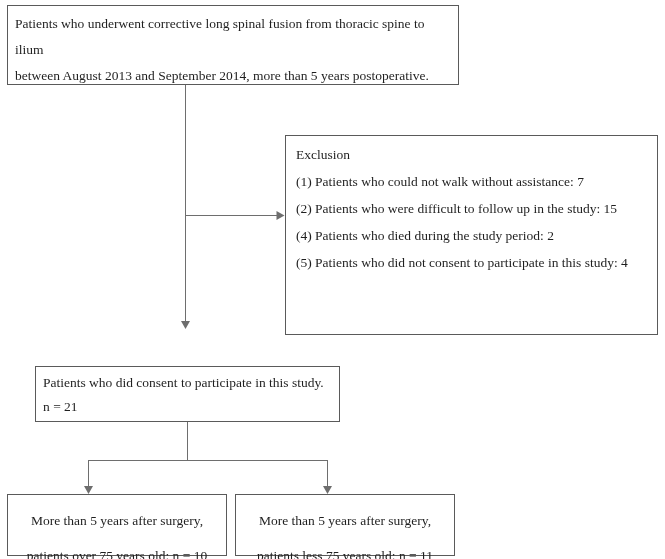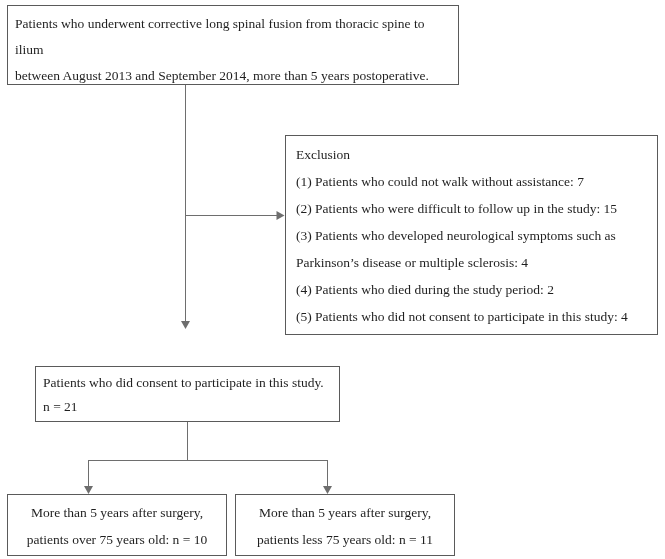--- a/index.html
+++ b/index.html
@@ -53,21 +53,21 @@
     margin-top: 36px;
   }
   .consent-box .ln { line-height: 24px; }
   .consent-box .n  { line-height: 24px; text-align: left; }
   .bottom-box {
     top: 494px;
     width: 220px; height: 62px;
     padding: 4px 6px;
     text-align: center;
   }
-  .bottom-box .ln { line-height: 27px; }
+  .bottom-box .ln { line-height: 27px; margin-top: 8px; }
   .bl { left: 7px; }
   .br { left: 235px; }
 </style>
 </head>
 <body>
 
 <div class="canvas">
 
   <svg class="connectors" width="665" height="559" viewBox="0 0 665 559">
     <g stroke="#6e6e6e" stroke-width="1" fill="none">
@@ -88,21 +88,20 @@
 
   <div class="box top-box">
     <span class="ln">Patients who underwent corrective long spinal fusion from thoracic spine to ilium</span>
     <span class="ln">between August 2013 and September 2014, more than 5 years postoperative.</span>
   </div>
 
   <div class="box excl-box">
     <span class="ln">Exclusion</span>
     <span class="ln">(1) Patients who could not walk without assistance: 7</span>
     <span class="ln">(2) Patients who were difficult to follow up in the study: 15</span>
-    <span class="ln">(3) Patients who developed neurological symptoms such as Parkinson’s disease or multiple sclerosis: 4</span>
     <span class="ln">(4) Patients who died during the study period: 2</span>
     <span class="ln">(5) Patients who did not consent to participate in this study: 4</span>
   </div>
 
   <div class="box consent-box">
     <span class="ln">Patients who did consent to participate in this study.</span>
     <span class="ln n">n = 21</span>
   </div>
 
   <div class="box bottom-box bl">

